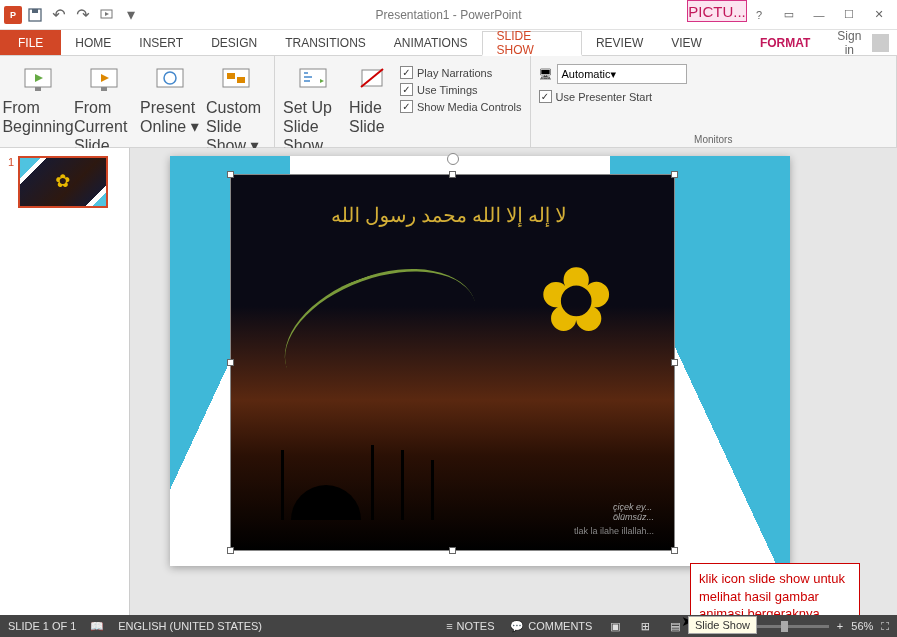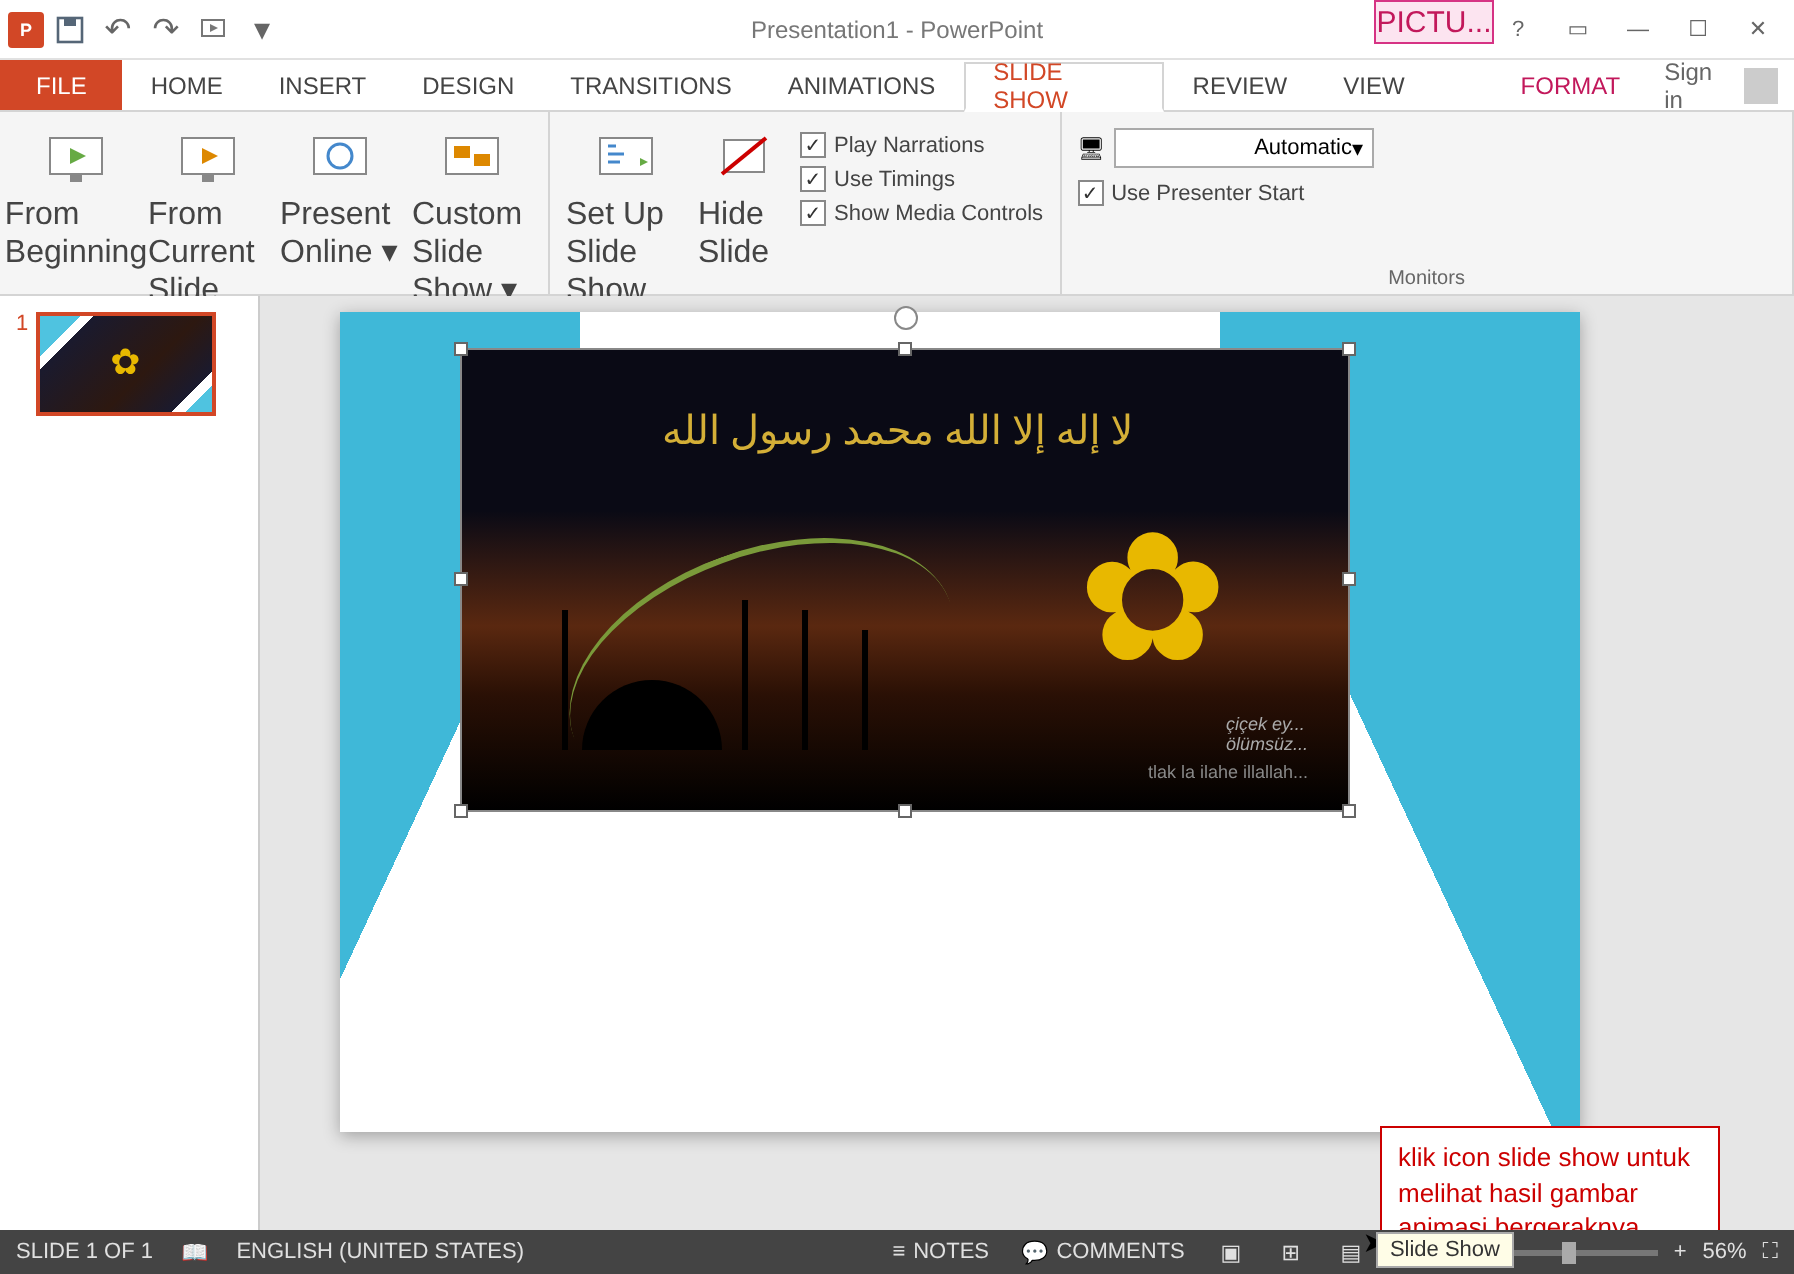--- a/index.html
+++ b/index.html
@@ -13,53 +13,53 @@
 .title-text { position: absolute; left: 50%; transform: translateX(-50%); font-size: 12px; color: #777; }
 .win-controls { margin-left: auto; display: flex; align-items: center; gap: 2px; padding-right: 4px; }
 .win-btn { width: 28px; height: 22px; display: flex; align-items: center; justify-content: center; color: #666; font-size: 11px; }
 .pictu-tab { position: absolute; right: 150px; top: 0; width: 60px; height: 22px; background: #fce4f0; border: 1px solid #d63384; color: #c2185b; font-size: 15px; display: flex; align-items: center; justify-content: center; }
 
 
 .tabs { height: 26px; background: #fff; display: flex; align-items: stretch; border-bottom: 1px solid #d4d4d4; }
 .tab { padding: 0 14px; font-size: 12px; color: #444; display: flex; align-items: center; cursor: pointer; }
 .tab.file { background: #d24726; color: #fff; font-weight: normal; padding: 0 18px; }
 .tab.active { color: #d24726; border-bottom: 2px solid #fff; position: relative; top: 1px; background: #fff; border-left: 1px solid #d4d4d4; border-right: 1px solid #d4d4d4; border-top: 1px solid #d4d4d4; }
-.tab.format { color: #c2185b; margin-left: 30px; }
-.signin { margin-left: auto; padding: 0 8px; font-size: 12px; color: #666; display: flex; align-items: center; gap: 6px; }
+.tab.format { color: #c2185b; margin-left: 30px; font-weight: bold; }
+.signin { margin-left: auto; padding: 0 8px; font-size: 12px; color: #666; display: flex; align-items: center; gap: 6px; text-align: center; }
 .signin-avatar { width: 18px; height: 18px; background: #ccc; }
 
 
 .ribbon { height: 92px; background: #f5f5f5; border-bottom: 1px solid #d4d4d4; display: flex; }
 .group { border-right: 1px solid #d4d4d4; padding: 4px 8px 2px; display: flex; flex-direction: column; }
 .group-content { flex: 1; display: flex; gap: 6px; }
 .group-label { text-align: center; font-size: 10px; color: #666; padding-top: 2px; }
 .big-btn { width: 60px; display: flex; flex-direction: column; align-items: center; gap: 2px; padding-top: 4px; cursor: pointer; }
 .big-btn .icon-box { width: 32px; height: 32px; display: flex; align-items: center; justify-content: center; }
 .big-btn .btn-label { font-size: 16px; text-align: left; line-height: 1.2; color: #444; }
 .chk-col { display: flex; flex-direction: column; gap: 4px; padding-top: 6px; }
 .chk-row { display: flex; align-items: center; gap: 4px; font-size: 11px; color: #444; }
 .chk-box { width: 13px; height: 13px; border: 1px solid #888; background: #fff; display: flex; align-items: center; justify-content: center; font-size: 10px; color: #333; }
 .monitor-col { display: flex; flex-direction: column; gap: 6px; padding-top: 4px; }
 .mon-row { display: flex; align-items: center; gap: 4px; font-size: 11px; }
-.mon-select { width: 130px; height: 20px; border: 1px solid #aaa; background: #fff; font-size: 11px; padding: 0 4px; display: flex; align-items: center; justify-content: flex-end; }
+.mon-select { width: 130px; height: 20px; border: 1px solid #aaa; background: #fff; font-size: 11px; padding: 0 4px; display: flex; align-items: center; justify-content: flex-start; }
 
 
 .work { position: absolute; top: 148px; left: 0; right: 0; bottom: 22px; display: flex; background: #e6e6e6; }
 .thumb-pane { width: 130px; background: #fff; border-right: 1px solid #ccc; padding: 8px; }
 .thumb-wrap { display: flex; gap: 4px; }
 .thumb-num { font-size: 11px; color: #d24726; }
 .thumb { width: 90px; height: 52px; border: 2px solid #d24726; background: linear-gradient(135deg, #4fc3e0 15%, #fff 15%, #fff 20%, #1a1a2e 20%, #2d1810 60%, #1a1a2e 85%, #fff 85%, #fff 90%, #4fc3e0 90%); position: relative; }
 .thumb::after { content: "✿"; position: absolute; left: 35px; top: 12px; color: #e8b800; font-size: 18px; }
 
 .canvas-area { flex: 1; position: relative; overflow: hidden; }
 .slide { position: absolute; left: 40px; top: 8px; width: 620px; height: 410px; background: #fff; box-shadow: 0 2px 8px rgba(0,0,0,0.3); }
 .slide-bg-left { position: absolute; left: 0; top: 0; width: 120px; height: 100%; background: linear-gradient(115deg, #3fb8d8 50%, transparent 50%); }
 .slide-bg-right { position: absolute; right: 0; top: 0; width: 180px; height: 100%; background: linear-gradient(245deg, #3fb8d8 55%, transparent 55%); }
 
-.pic-container { position: absolute; left: 60px; top: 18px; width: 445px; height: 232px; border: 1px solid #888; }
+.pic-container { position: absolute; left: 60px; top: 18px; width: 445px; height: 377px; border: 1px solid #888; }
 .pic { width: 100%; height: 100%; background: linear-gradient(to bottom, #0a0a15 0%, #0a0a15 35%, #5a2810 60%, #2a1005 75%, #000 100%); position: relative; overflow: hidden; }
 .calligraphy { position: absolute; top: 28px; left: 100px; color: #d4af37; font-size: 20px; font-family: serif; direction: rtl; }
 .flower-main { position: absolute; right: 60px; top: 80px; font-size: 90px; color: #e8b800; line-height: 1; }
 .stem { position: absolute; left: 50px; top: 100px; width: 200px; height: 120px; border-top: 3px solid #7a9a3a; border-radius: 50% 50% 0 0; transform: rotate(-20deg); }
 .mosque { position: absolute; bottom: 30px; left: 20px; width: 250px; height: 80px; }
 .dome { position: absolute; bottom: 0; left: 40px; width: 70px; height: 35px; background: #000; border-radius: 35px 35px 0 0; }
 .minaret { position: absolute; bottom: 0; width: 3px; background: #000; }
 .m1 { left: 30px; height: 70px; } .m2 { left: 120px; height: 75px; } .m3 { left: 150px; height: 70px; } .m4 { left: 180px; height: 60px; }
 .pic-text1 { position: absolute; bottom: 28px; right: 20px; color: #aaa; font-size: 9px; font-style: italic; }
 .pic-text2 { position: absolute; bottom: 14px; right: 20px; color: #888; font-size: 9px; }

